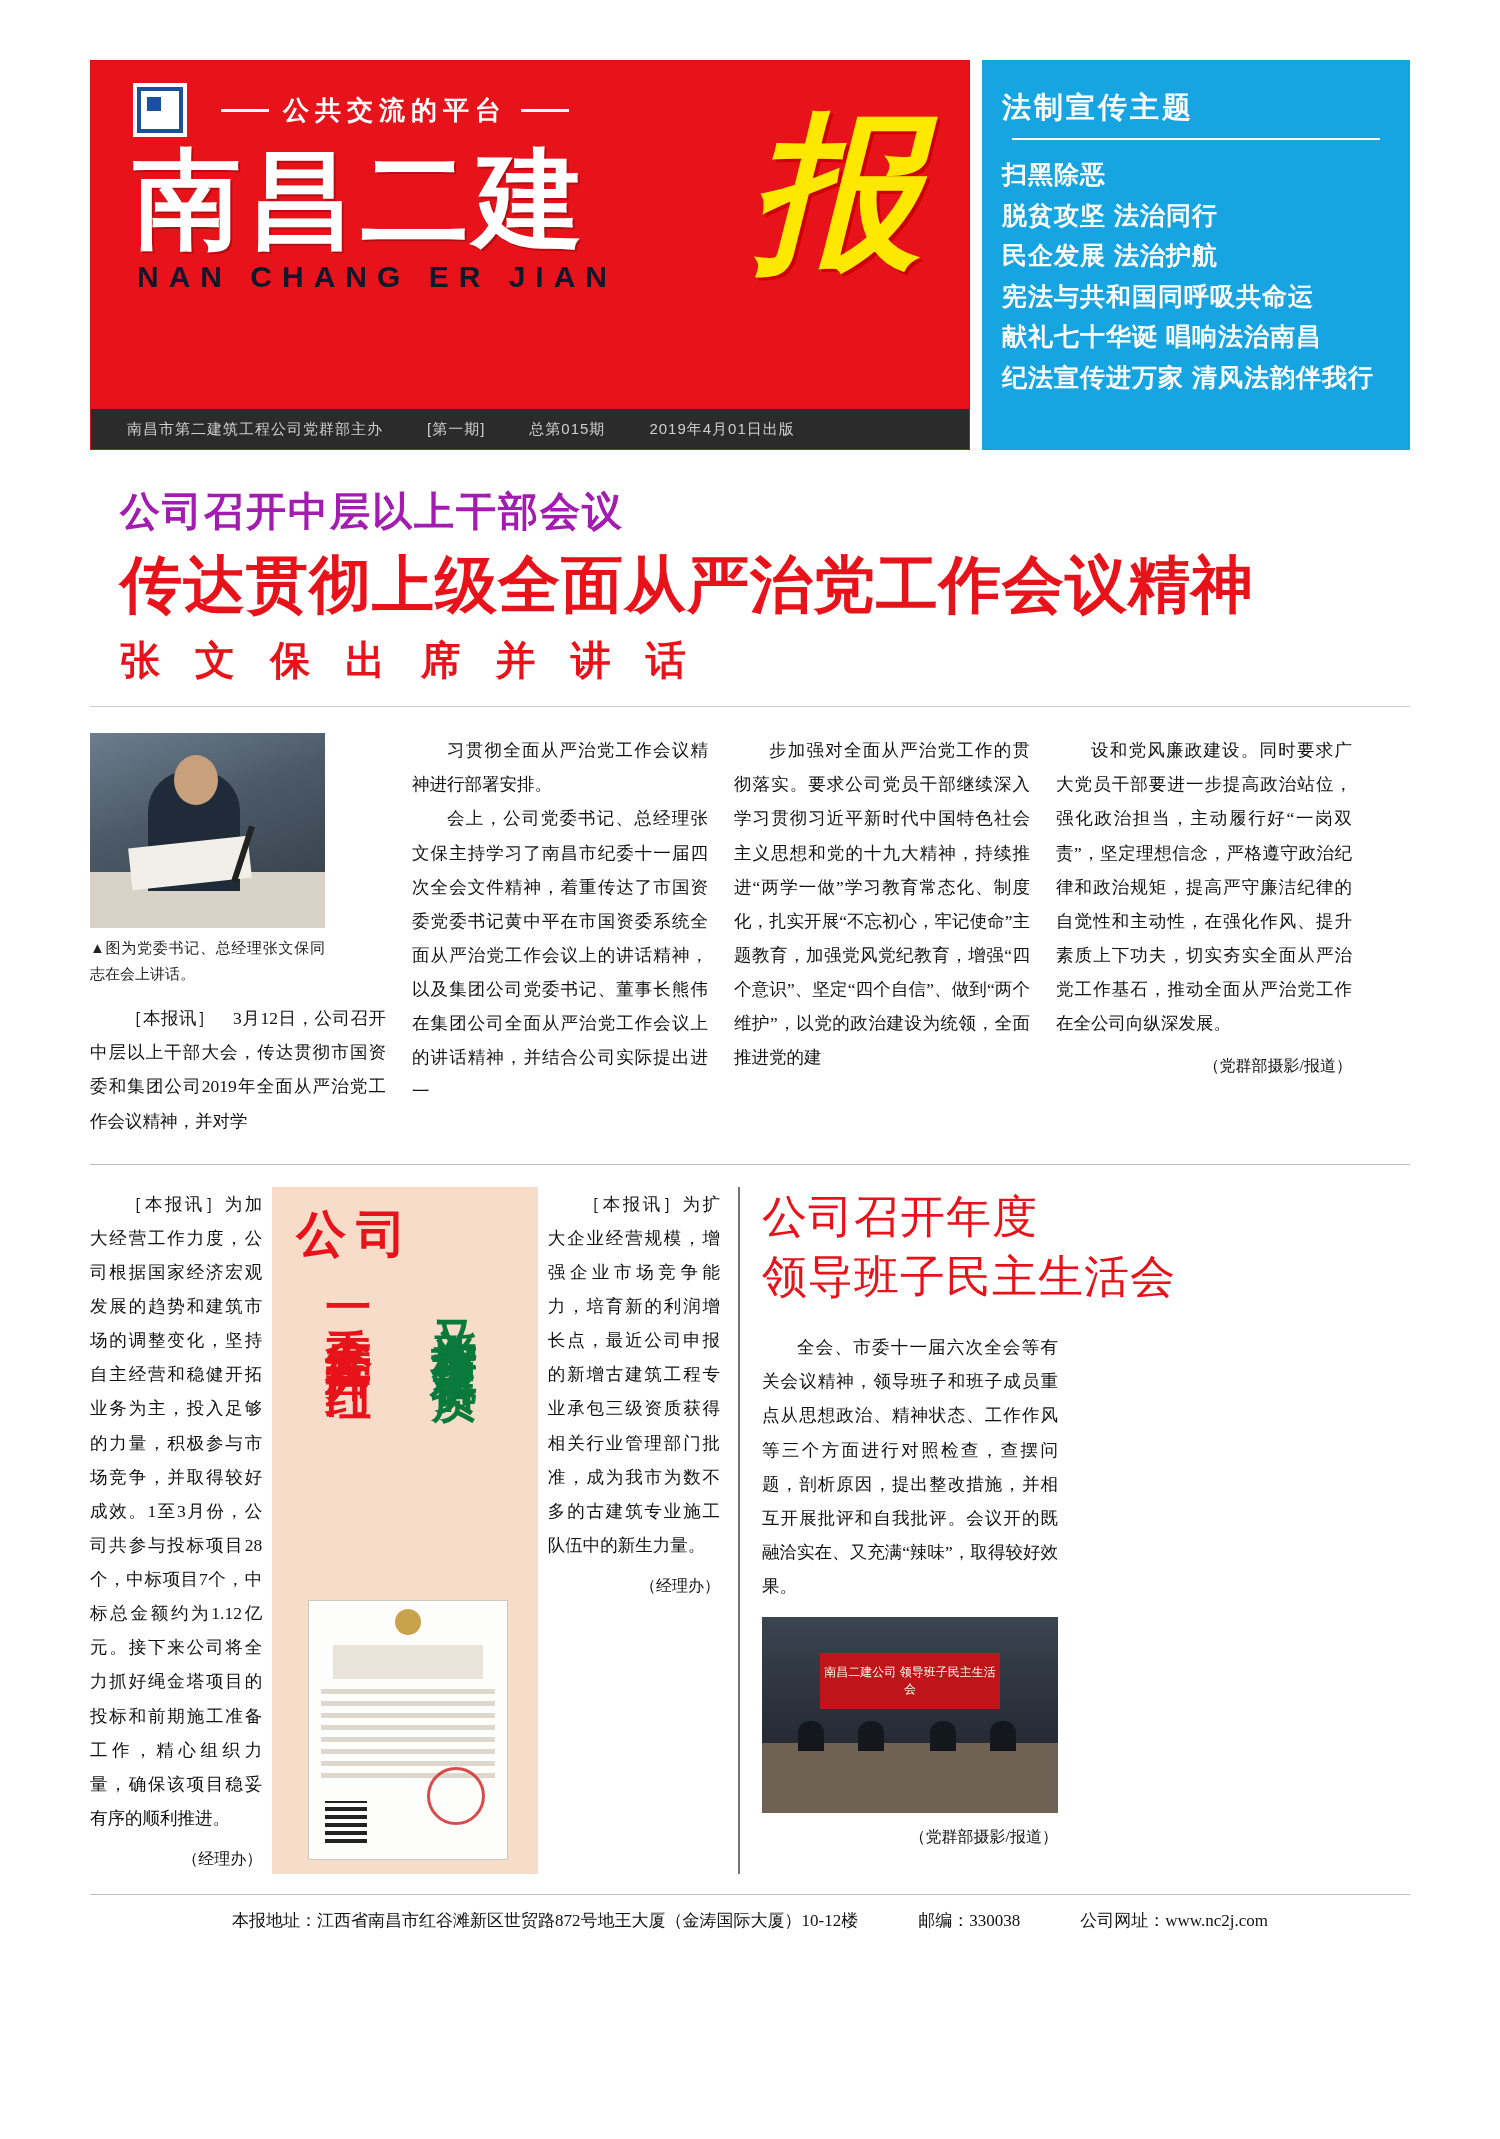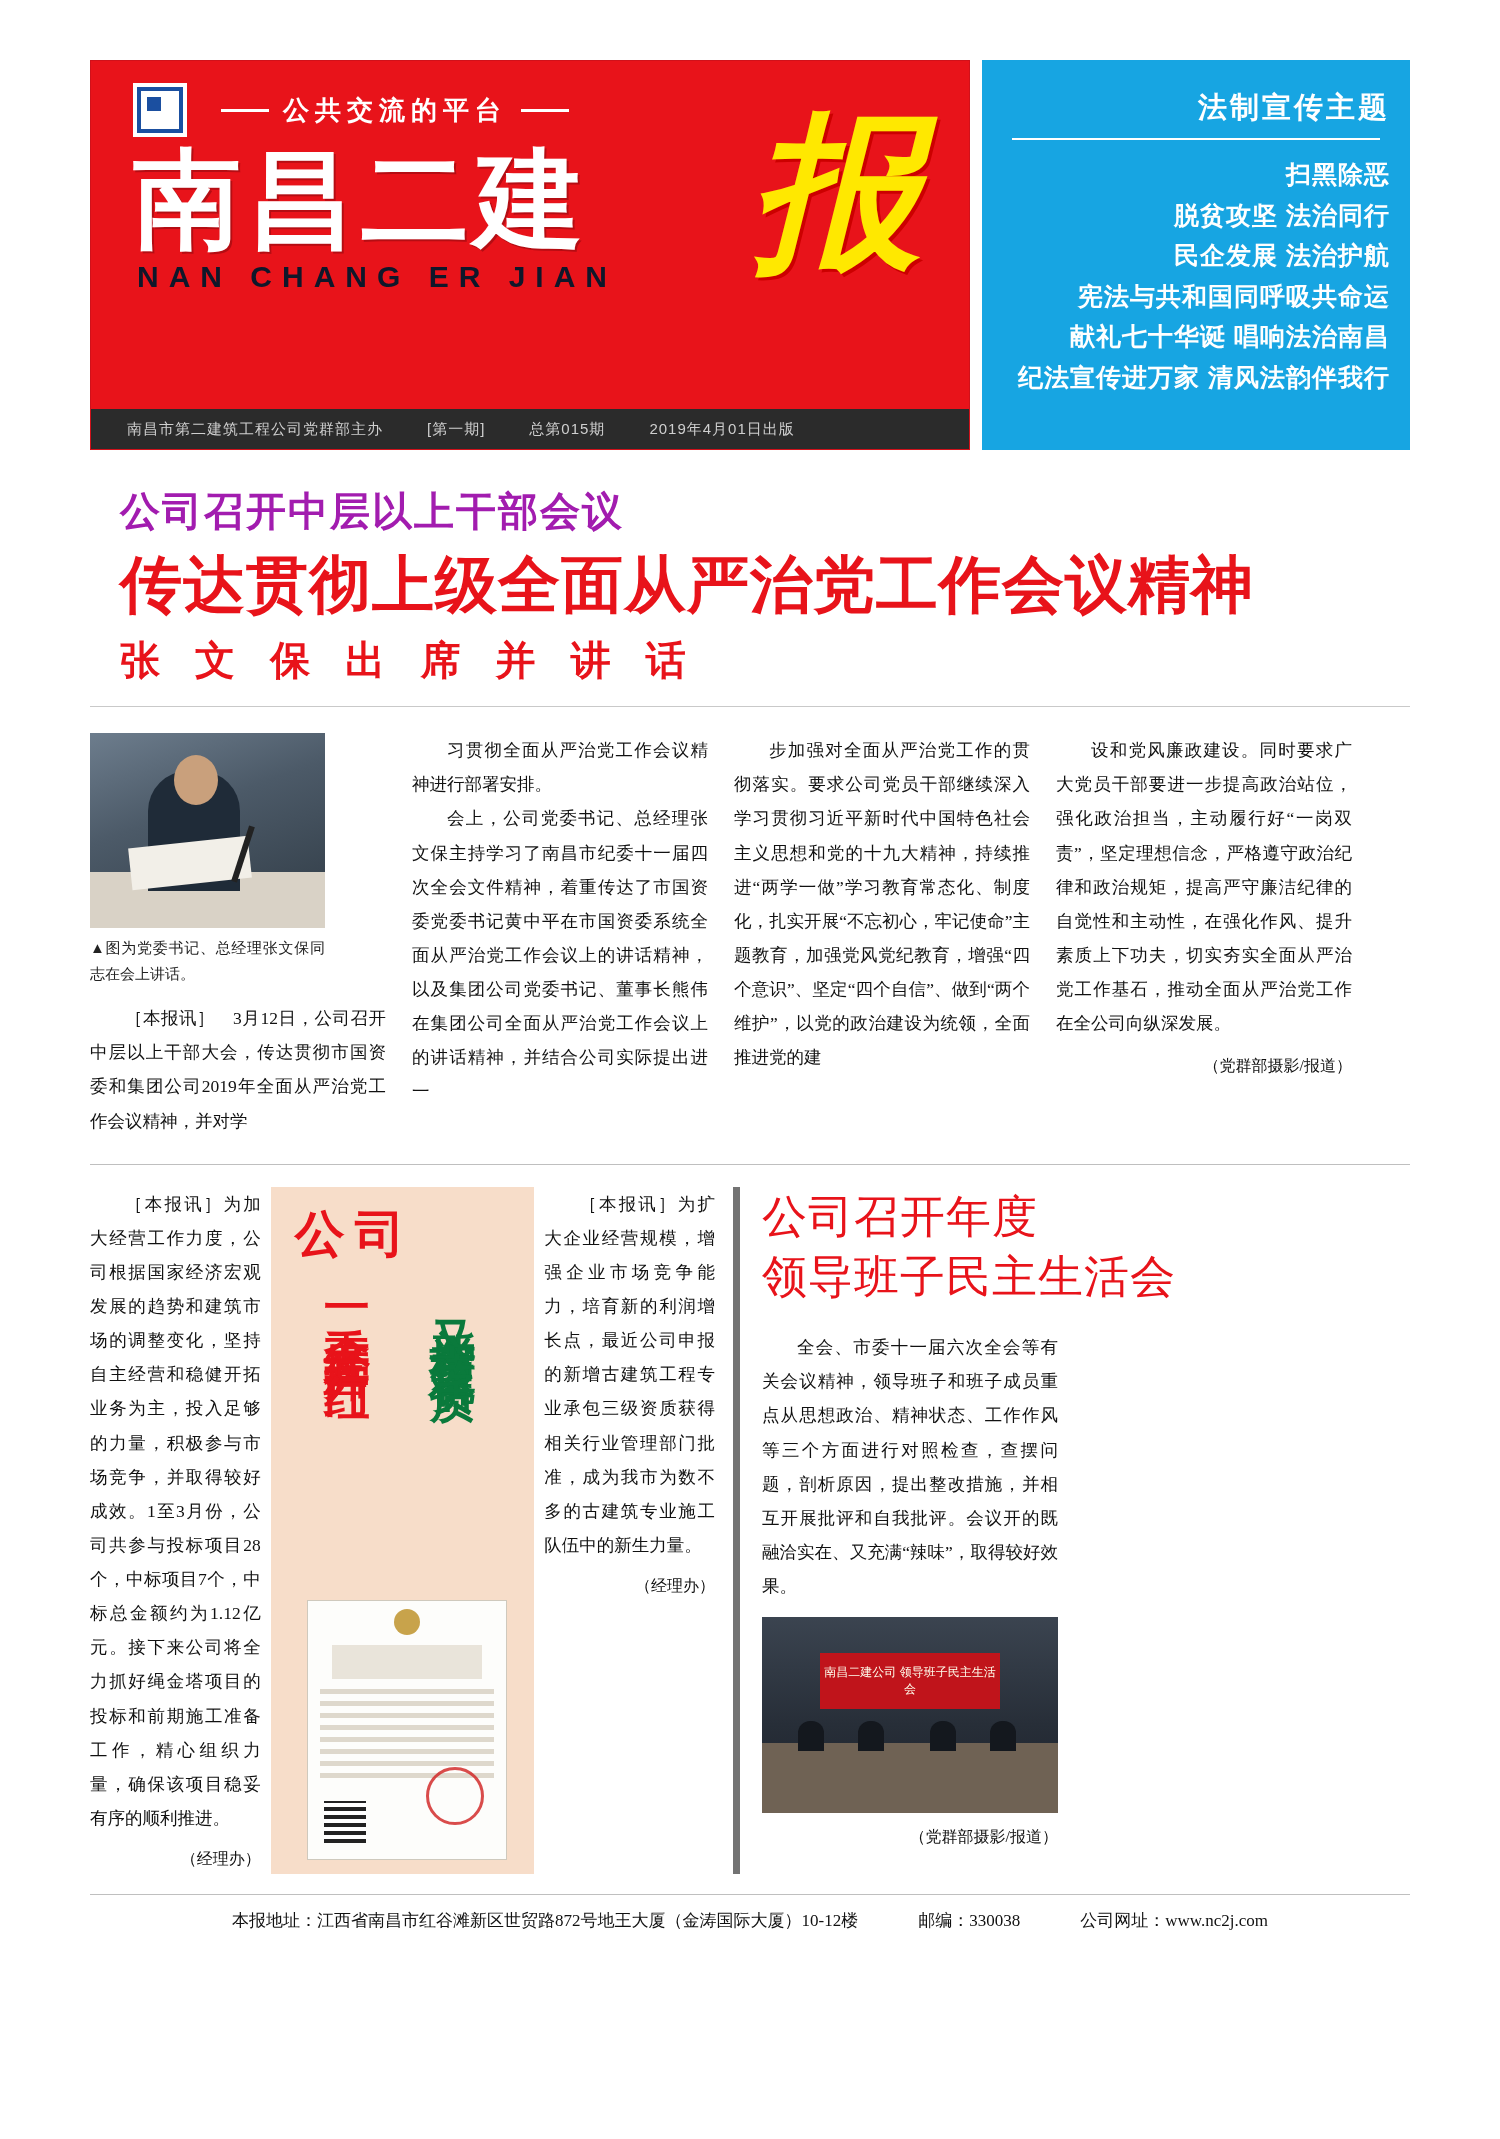--- a/index.html
+++ b/index.html
@@ -93,21 +93,21 @@
     padding-left:36px;
     gap:44px;
     font-family:"Liberation Sans", sans-serif;
   }
   .mast-right{
     flex:1;
     background:#17a5e2;
     box-sizing:border-box;
     padding:22px 20px 10px 20px;
     color:#fff;
-    text-align:right;
+    text-align:left;
   }
   .mast-right h2{
     margin:6px 0 10px 0;
     font-size:29px;
     letter-spacing:3px;
     font-family:"Liberation Sans", sans-serif;
     font-weight:bold;
   }
   .mast-right .sep{height:2px;background:#fff;margin:0 10px 14px 10px;}
   .mast-right ul{list-style:none;margin:0;padding:0;}
@@ -192,21 +192,21 @@
   .bottom{
     display:flex;
     margin-top:22px;
     gap:0;
   }
   .bot-left{
     width:650px;
     display:flex;
     gap:0;
     padding-right:18px;
-    border-right:7px solid #737373;
+    border-right:2px solid #737373;
     box-sizing:border-box;
   }
   .vcol{
     font-size:17.5px;
     line-height:1.95;
     text-align:justify;
     width:175px;
     font-family:"Liberation Serif", serif;
   }
   .vcol p{margin:0;text-indent:2em;}

